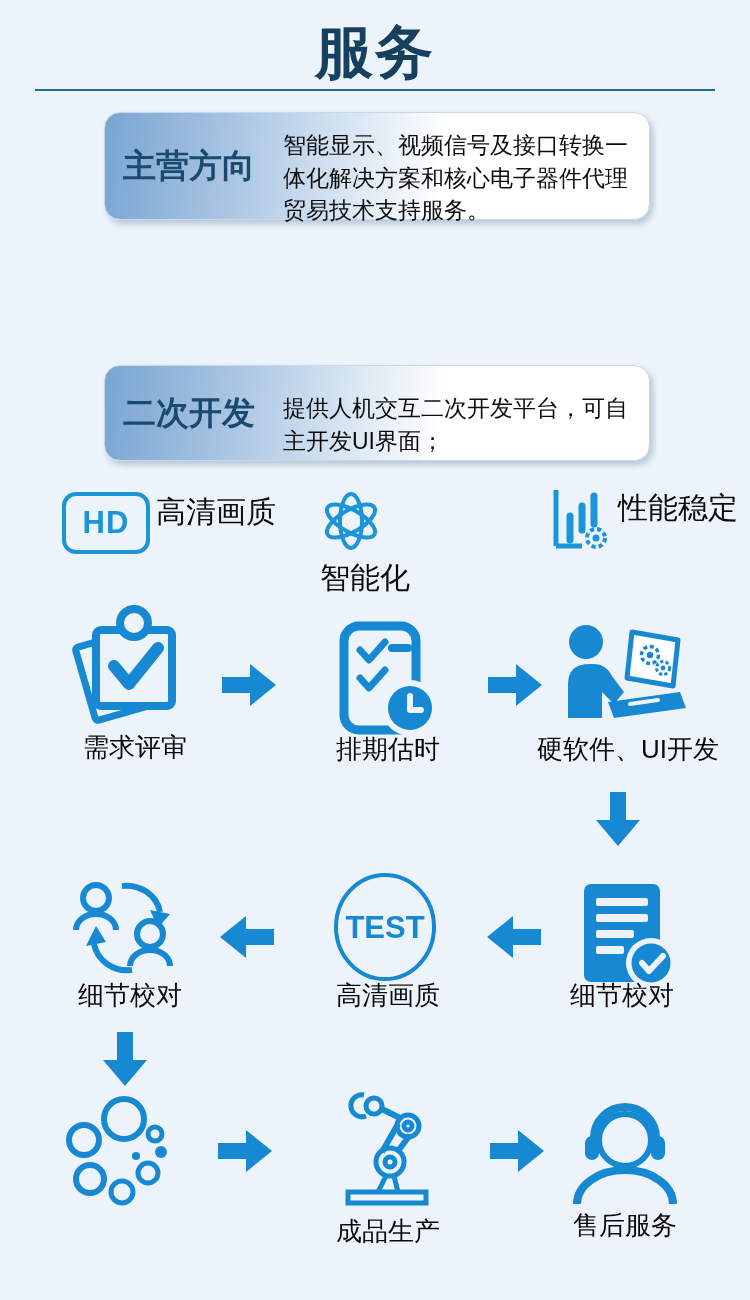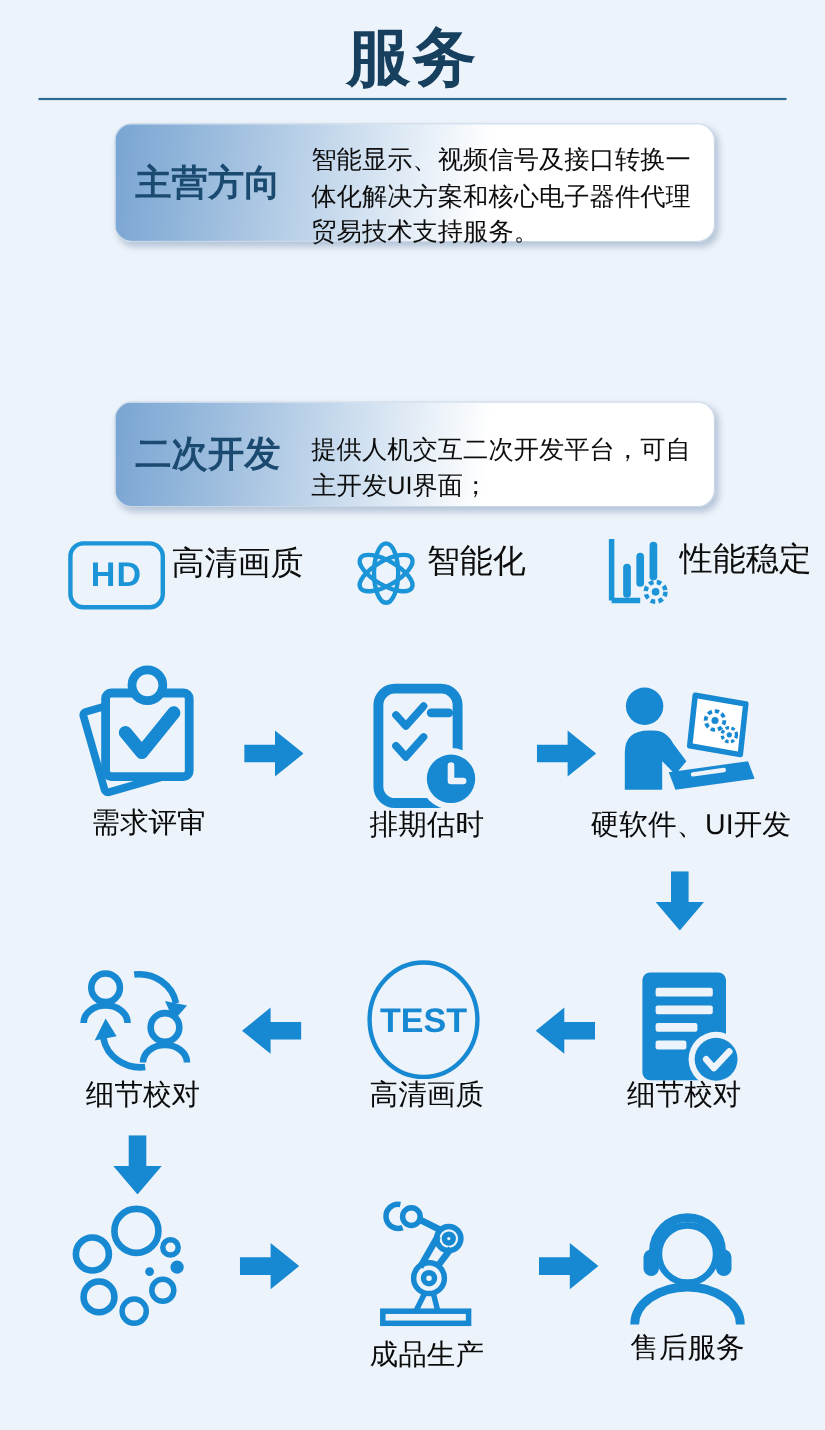--- a/index.html
+++ b/index.html
@@ -40,21 +40,21 @@
   }
   .card-text{
     flex:1;padding-right:14px;
     font-size:23px;line-height:1.42;color:#0d0d0d;margin-top:24px;
   }
 
   
   .features{position:absolute;top:486px;left:0;width:750px;height:80px;color:#1b94d8;}
   .feature{position:absolute;display:flex;align-items:flex-start;gap:6px;}
   .feat1{left:62px;top:6px;}
-  .feat2{left:320px;top:4px;}
+  .feat2{left:320px;top:4px;flex-direction:column;}
   .feat3{left:548px;top:2px;}
   .hd-box{
     width:80px;height:54px;border:4px solid #1b94d8;border-radius:14px;
     display:flex;align-items:center;justify-content:center;
     font-size:31px;font-weight:bold;color:#1b94d8;letter-spacing:1px;
   }
   .feature-label{font-size:30px;color:#0d0d0d;}
 
   
   .flow{position:absolute;left:0;top:0;width:750px;height:1300px;color:#1789d2;pointer-events:none;}

